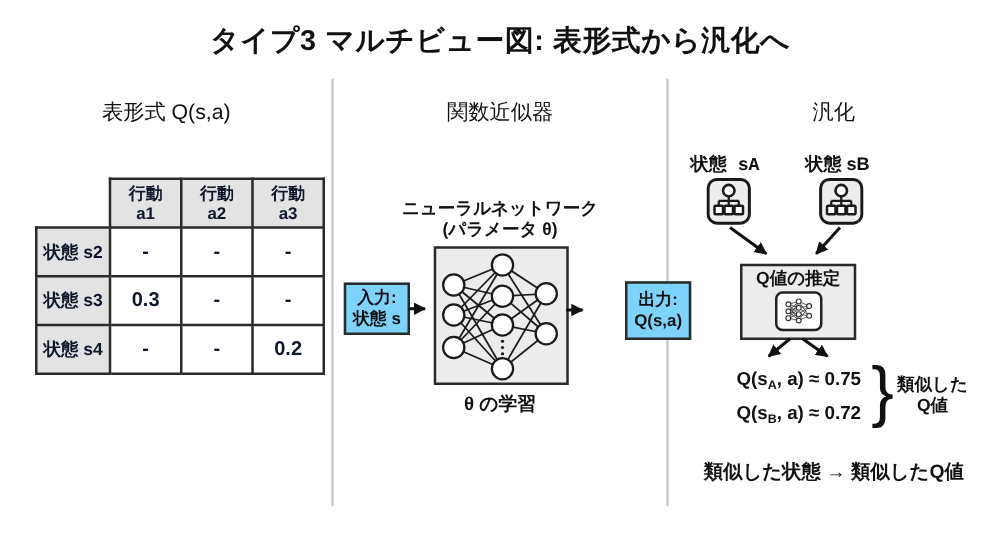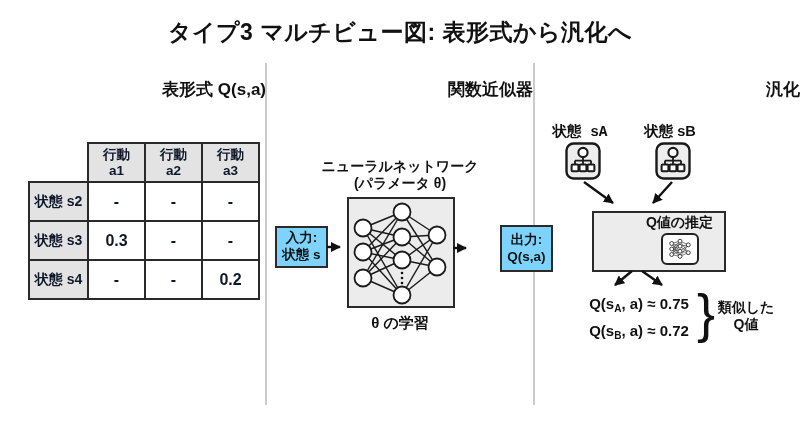--- a/index.html
+++ b/index.html
@@ -4,40 +4,40 @@
 <style>
   html,body{margin:0;padding:0;background:#fff;}
   #stage{
     position:relative;width:800px;height:446px;background:#ffffff;overflow:hidden;
     font-family:"Liberation Sans","DejaVu Sans",sans-serif;color:#111;
   }
   .abs{position:absolute;}
   .preline{white-space:pre-line;}
   .page-title{left:0;top:17px;width:800px;font-size:23px;font-weight:bold;text-align:center;letter-spacing:.5px;}
   .divider{top:63px;height:342px;width:2px;background:#cbcbcb;}
-  .panel-heading{top:78px;font-size:17px;font-weight:bold;text-align:right;}
+  .panel-heading{top:78px;font-size:17px;font-weight:normal;text-align:center;}
   
   table.qtable{border-collapse:collapse;position:absolute;left:28px;top:142px;}
   .qtable th,.qtable td{border:2px solid #2a2a2a;text-align:center;vertical-align:middle;padding:0;font-weight:bold;color:#0f172a;}
   .qtable th{background:#e3e3e3;font-size:13.5px;line-height:1.12;width:55px;height:37px;white-space:pre-line;}
   .qtable th.rowhead{width:57px;font-size:14px;}
   .qtable td{background:#fff;font-size:16px;width:55px;height:37px;}
   .qtable th.corner{border:none;background:transparent;}
   
   .nn-label{left:287px;width:226px;font-size:14px;font-weight:bold;text-align:center;line-height:1.2;}
   .nn-box{left:347px;top:197px;width:104px;height:107px;background:#ececec;border:2px solid #2a2a2a;}
   .io-box{background:#7dd3fc;border:2px solid #2a2a2a;display:flex;align-items:center;justify-content:center;
           font-size:13.5px;font-weight:bold;line-height:1.25;text-align:center;}
   .inp{left:275px;top:226px;width:49px;height:38px;}
   .outp{left:472px;top:225px;width:49px;height:43px;margin-left:28px;}
   .nn-caption{left:300px;top:314px;width:200px;font-size:15px;font-weight:bold;text-align:center;}
   
   .state-label{top:122px;width:70px;font-size:14.5px;font-weight:bold;text-align:center;}
   .q-box{left:592px;top:211px;width:89px;height:57px;background:#ececec;border:2px solid #2a2a2a;
-         display:flex;flex-direction:column;align-items:center;padding-left:41px;}
+         display:flex;flex-direction:column;align-items:center;}
   .q-box .q-label{font-size:14px;font-weight:bold;margin-top:1px;}
   .mini-icon{width:34px;height:28px;background:#fff;border:2px solid #222;border-radius:6px;margin-top:1px;
              display:flex;align-items:center;justify-content:center;}
   .eq{width:122px;left:578px;font-size:15px;font-weight:bold;text-align:center;}
   .eq sub{font-size:10px;vertical-align:-3px;}
   .brace{left:697px;top:287px;font-size:54px;line-height:52px;font-weight:400;color:#111;}
   .group-label{left:712px;top:299px;width:68px;font-size:14px;font-weight:bold;text-align:center;line-height:1.18;}
   .note{left:540px;top:367px;width:254px;font-size:15.5px;font-weight:bold;text-align:center;}
   svg{display:block;}
   .overlay{left:0;top:0;pointer-events:none;}
@@ -212,20 +212,21 @@
     <span>Q(s</span><sub>A</sub><span>, a) ≈ 0.75</span>
   </div>
   <div class="abs eq" style="top:322px;">
     <span>Q(s</span><sub>B</sub><span>, a) ≈ 0.72</span>
   </div>
 
   <div class="abs brace">}</div>
   <div class="abs group-label preline">類似した
 Q値</div>
 
+  <div class="abs note">類似した状態 → 類似したQ値</div>
 
   <svg class="abs overlay" width="800" height="446" viewBox="0 0 800 446">
     <defs>
       <marker id="ah" markerUnits="userSpaceOnUse" markerWidth="12" markerHeight="10" refX="9" refY="5" orient="auto">
         <path d="M0,0 L10,5 L0,10 z" fill="#111"></path>
       </marker>
     </defs>
     <g stroke="#111" stroke-width="2.4" fill="none">
       <line x1="327" y1="247" x2="340" y2="247" marker-end="url(#ah)"></line>
       <line x1="453" y1="248" x2="466" y2="248" marker-end="url(#ah)"></line>

